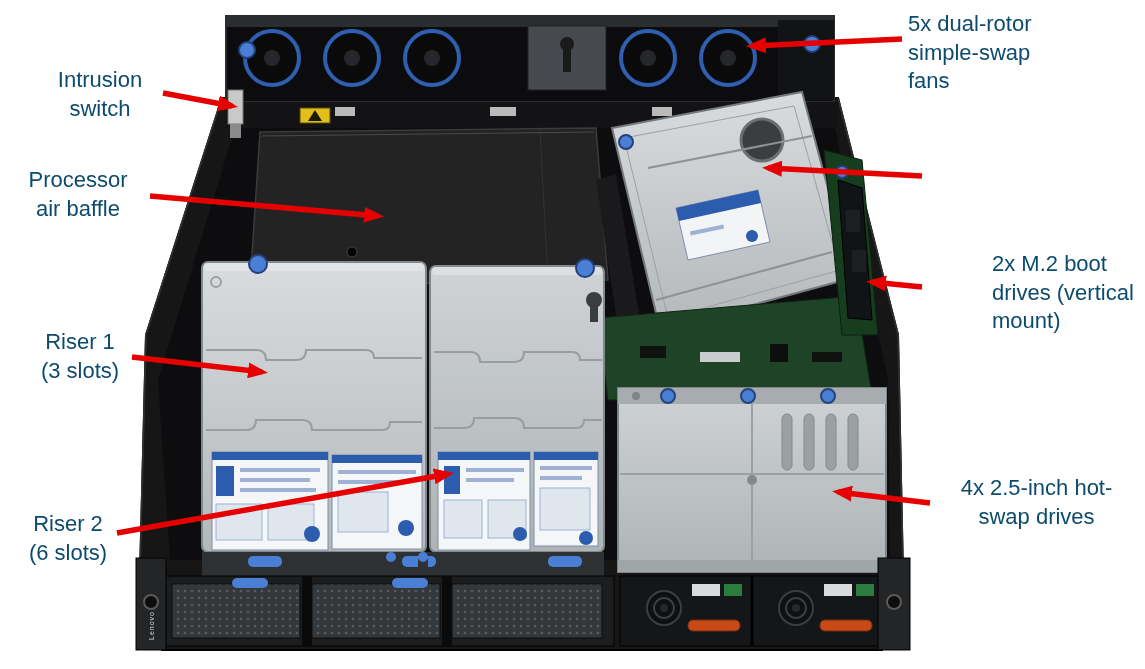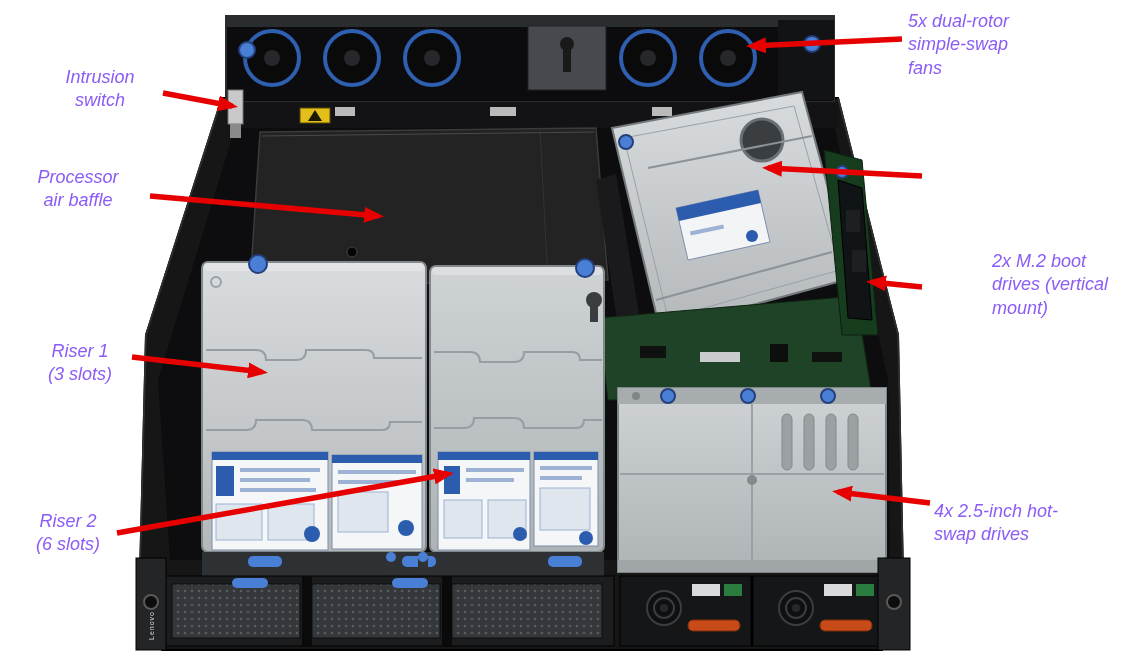--- a/index.html
+++ b/index.html
@@ -3,23 +3,22 @@
 <meta charset="utf-8">
 <style>
   * { margin:0; padding:0; box-sizing:border-box; }
   html,body { background:#ffffff; }
   .stage {
     position:relative; width:1145px; height:669px; background:#ffffff;
     overflow:hidden; font-family:"Liberation Sans", sans-serif;
   }
   .scene { position:absolute; left:0; top:0; width:1145px; height:669px; }
   .callout {
-    position:absolute; color:#8b5cf6; font-size:18px; line-height:1.3;
+    position:absolute; color:#0c4a6e; font-size:22px; line-height:1.3;
     white-space:pre-line;
-    font-style:italic;
   }
   .callout.center { text-align:center; }
   .callout.left { text-align:left; }
   .arrow-line { stroke:var(--arrow-color,#e60000); stroke-width:5.5; fill:none; }
   .arrow-head { fill:var(--arrow-color,#e60000); }
   .brand-text { font-family:"Liberation Sans", sans-serif; font-size:7px; fill:#d8d8d8; letter-spacing:1px; }
 </style>
 </head>
 <body>
 
@@ -272,26 +271,26 @@
       <line class="arrow-line" x1="922" y1="176" x2="768" y2="168" marker-end="url(#ah)"></line>
       <line class="arrow-line" x1="922" y1="287" x2="872" y2="282" marker-end="url(#ah)"></line>
       <line class="arrow-line" x1="930" y1="503" x2="838" y2="492" marker-end="url(#ah)"></line>
     </g>
   </svg>
 
   <div class="callout center" style="left:14px;  top:166px; width:128px;">Processor
 air baffle</div>
   <div class="callout center" style="left:40px;  top:66px;  width:120px;">Intrusion
 switch</div>
-  <div class="callout center" style="left:30px;  top:340px; width:100px;">Riser 1
+  <div class="callout center" style="left:30px;  top:328px; width:100px;">Riser 1
 (3 slots)</div>
   <div class="callout center" style="left:18px;  top:510px; width:100px;">Riser 2
 (6 slots)</div>
   <div class="callout left" style="left:908px; top:10px;  width:210px;">5x dual-rotor
 simple-swap
 fans</div>
   <div class="callout left" style="left:948px; top:250px; width:215px;margin-left:44px;">2x M.2 boot
 drives (vertical
 mount)</div>
-  <div class="callout left" style="left:934px; top:500px; width:205px;">4x 2.5-inch hot-
+  <div class="callout left" style="left:934px; top:474px; width:205px;text-align:center;">4x 2.5-inch hot-
 swap drives</div>
 
 </div>
 
 </body></html>

